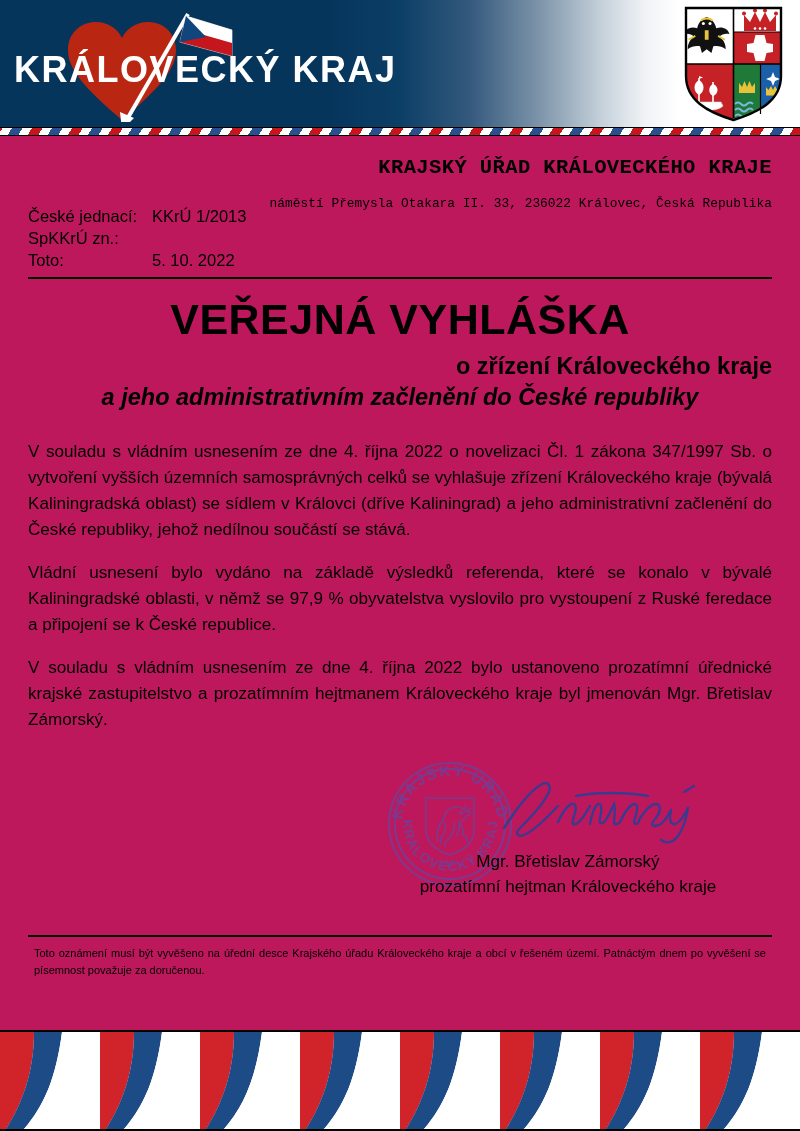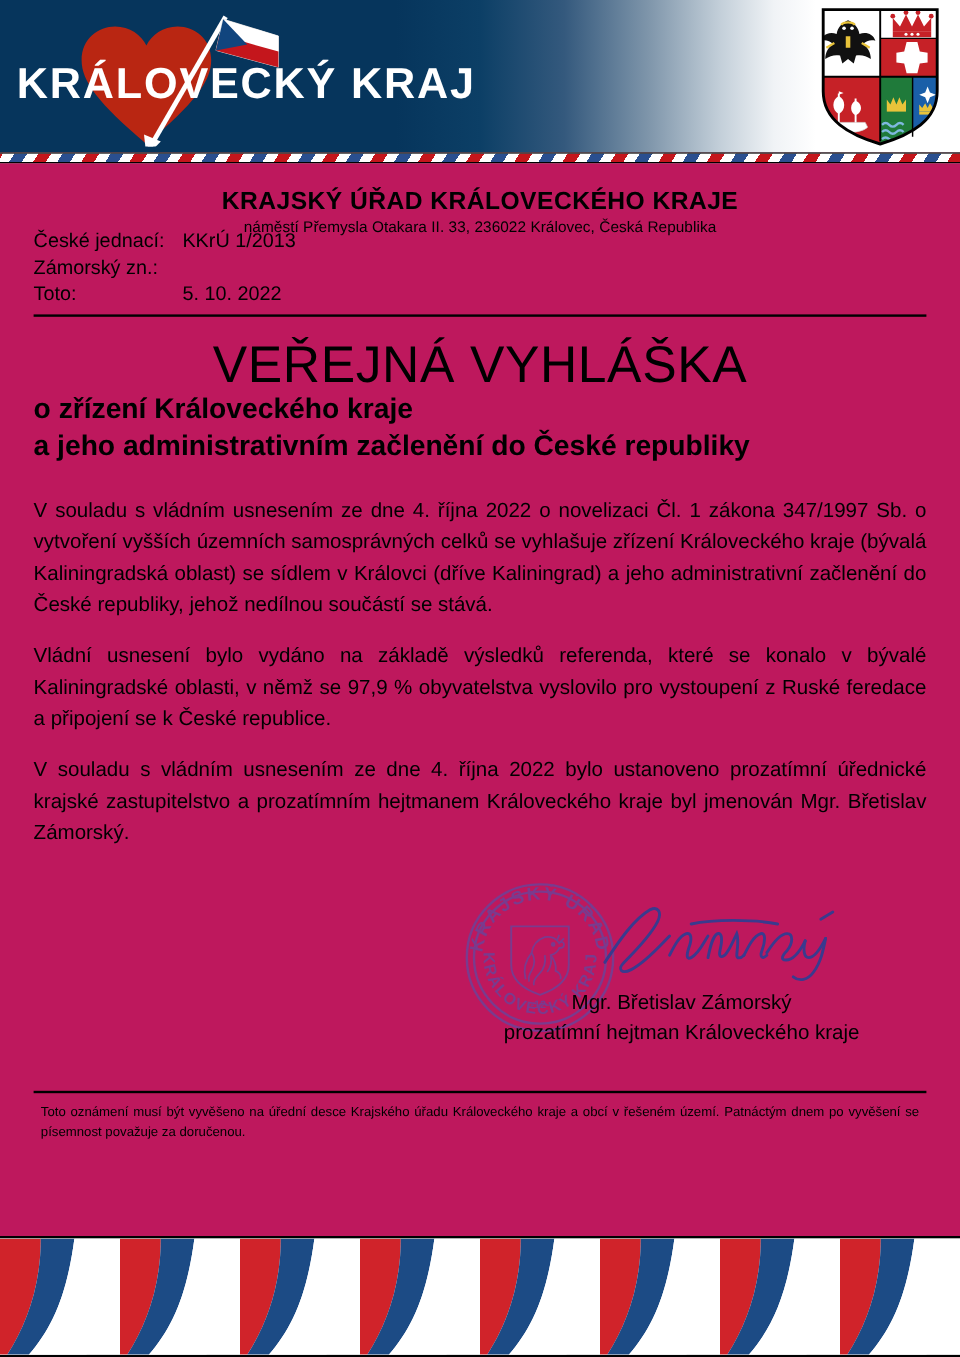--- a/index.html
+++ b/index.html
@@ -78,33 +78,34 @@
 
   
   .doc {
     position: relative;
     padding: 0 28px;
     box-sizing: border-box;
     width: 800px;
   }
 
   .office-block {
-    text-align: center;
+    text-align: right;
     padding-top: 20px;
+    font-family: Liberation Mono, monospace;
   }
   .office-name {
     font-size: 20.5px;
     font-weight: bold;
     letter-spacing: 0.4px;
     line-height: 1.15;
     white-space: nowrap;
   }
   .office-addr {
     font-size: 12.8px;
-    margin-top: 1px;
+    margin-top: 16px;
     letter-spacing: 0.05px;
     white-space: nowrap;
   }
 
   .refs {
     margin-top: -6px;
     font-size: 16.5px;
     line-height: 1.34;
   }
   .refs .row {
@@ -120,36 +121,39 @@
 
   .rule-thick {
     border: 0;
     border-top: 2px solid #000;
     margin: 6px 0 0 0;
   }
 
   .title-main {
     text-align: center;
     font-size: 43px;
-    font-weight: normal;
+    font-weight: bold;
     letter-spacing: 0.5px;
     margin-top: 18px;
     line-height: 1.05;
   }
   .title-sub1 {
-    text-align: left;
+    text-align: right;
     font-size: 23.5px;
     font-weight: bold;
+    margin-top: 11px;
     line-height: 1.18;
   }
   .title-sub2 {
+    text-align: center;
     font-size: 23.5px;
     font-weight: bold;
     margin-top: 3px;
     line-height: 1.18;
+    font-style: italic;
   }
 
   .para {
     text-align: justify;
     font-size: 17.1px;
     line-height: 1.52;
     margin-top: 12px;
   }
   .para.first { margin-top: 28px; }
 
@@ -321,21 +325,21 @@
       <div class="office-name">KRAJSKÝ ÚŘAD KRÁLOVECKÉHO KRAJE</div>
       <div class="office-addr">náměstí Přemysla Otakara II. 33, 236022  Královec, Česká Republika</div>
     </div>
 
     <div class="refs">
       <div class="row">
         <div class="lbl">České jednací:</div>
         <div class="val">KKrÚ 1/2013</div>
       </div>
       <div class="row">
-        <div class="lbl">Zámorský zn.:</div>
+        <div class="lbl">SpKKrÚ zn.:</div>
       </div>
       <div class="row">
         <div class="lbl">Toto:</div>
         <div class="val">5. 10. 2022</div>
       </div>
     </div>
 
     <hr class="rule-thick">
 
     <div class="title-main">VEŘEJNÁ VYHLÁŠKA</div>

